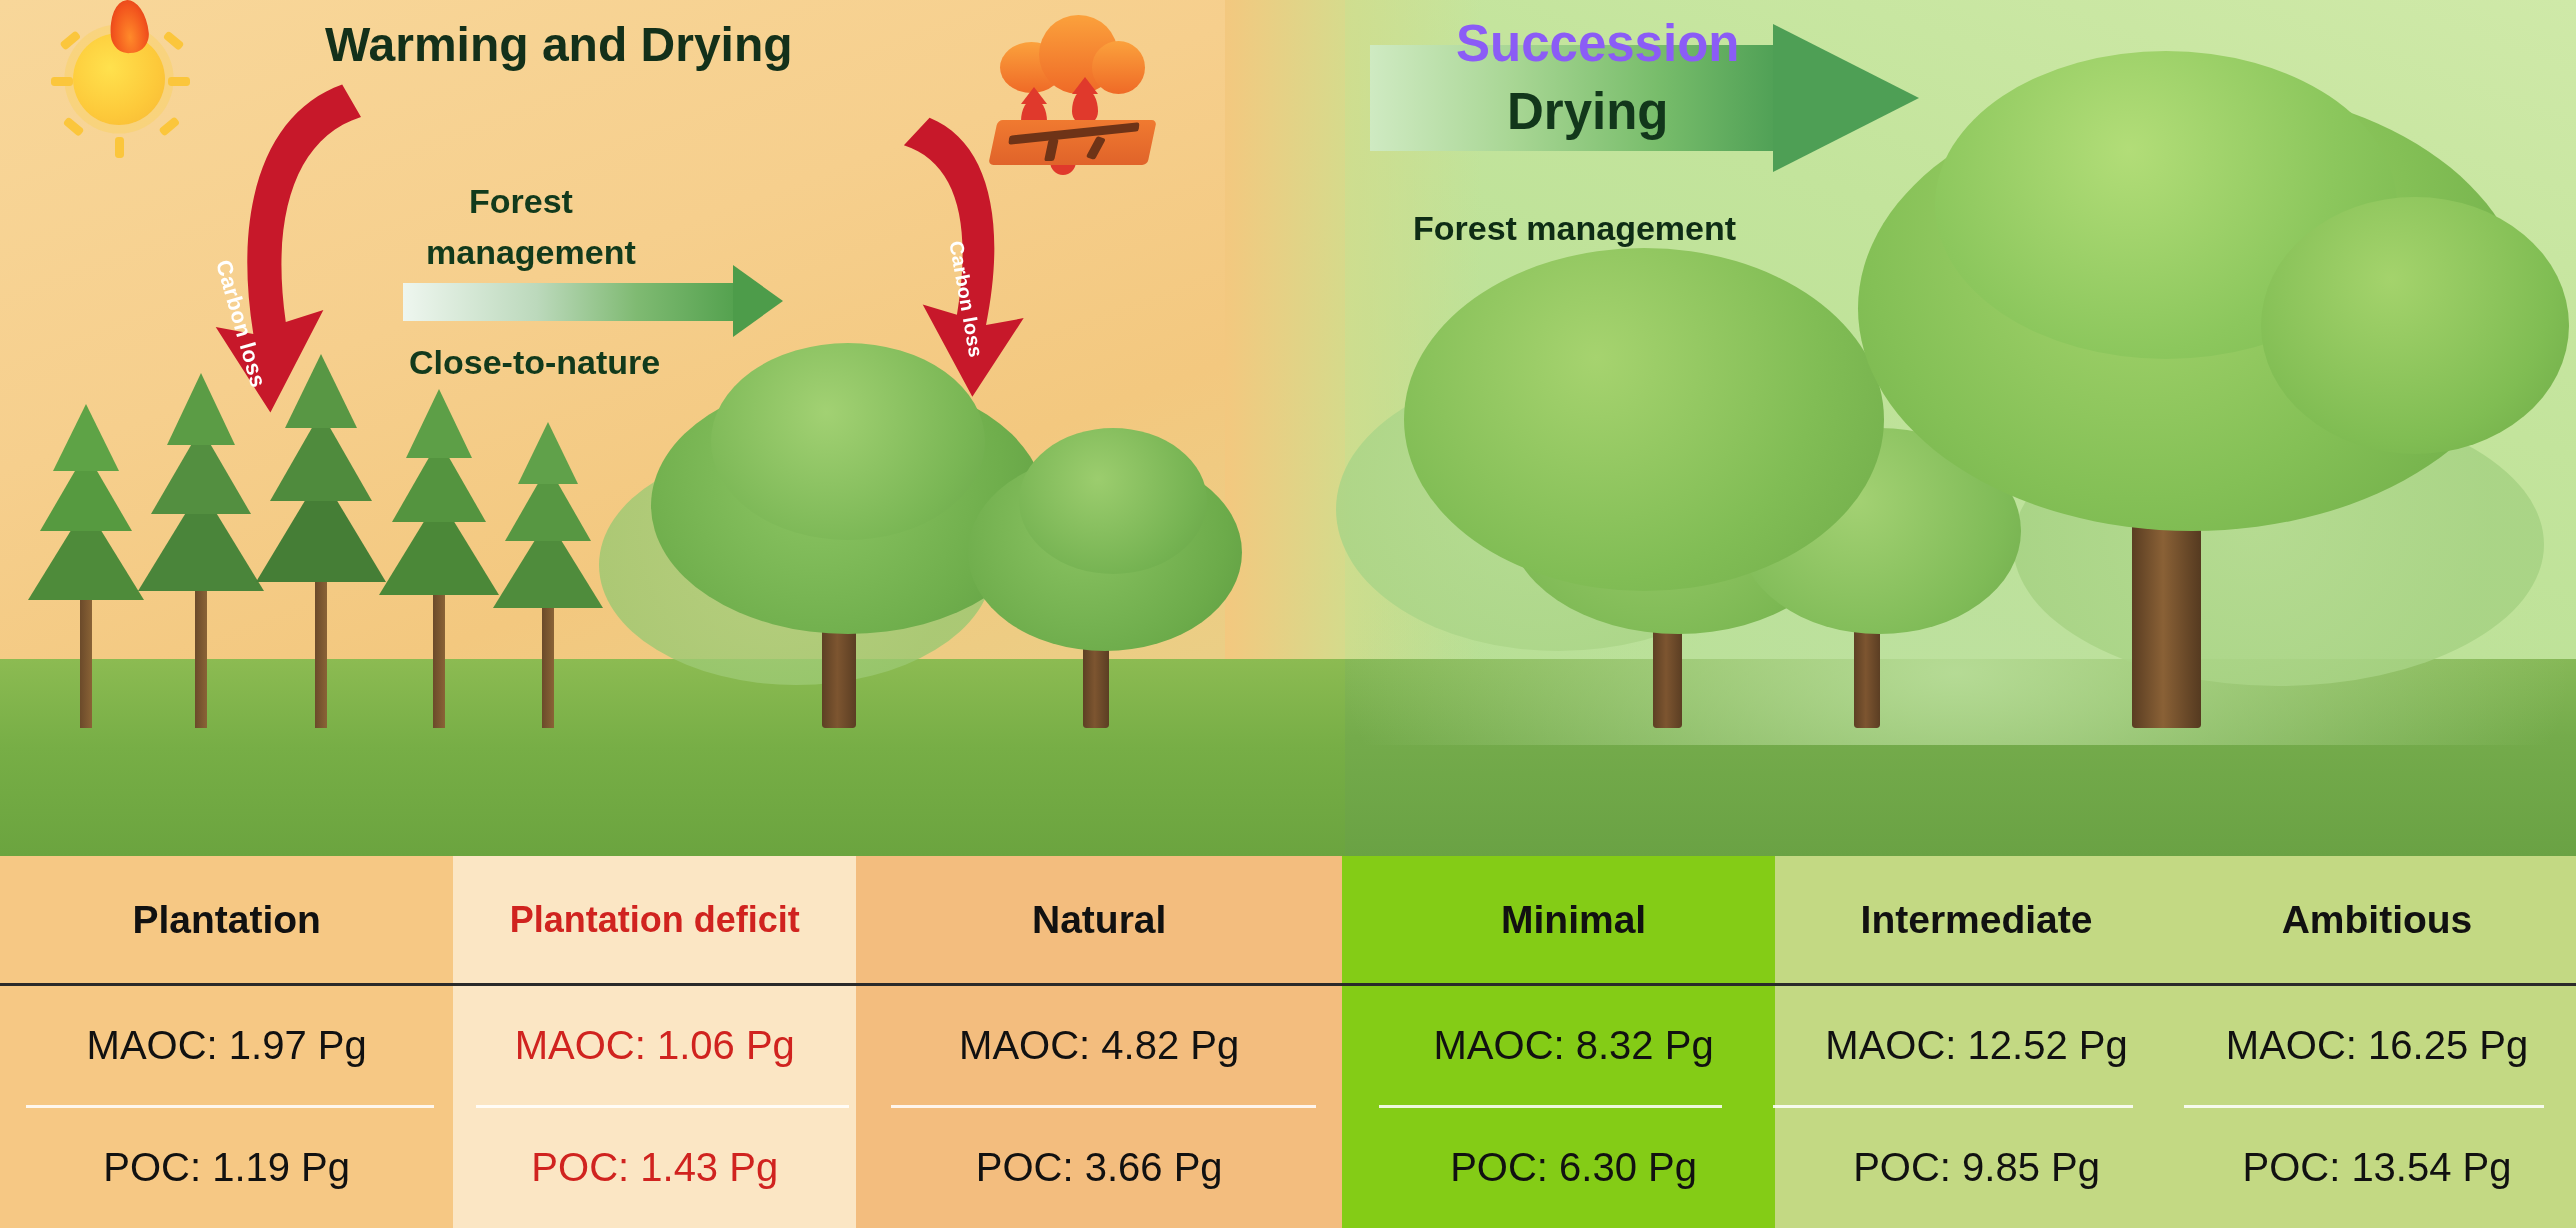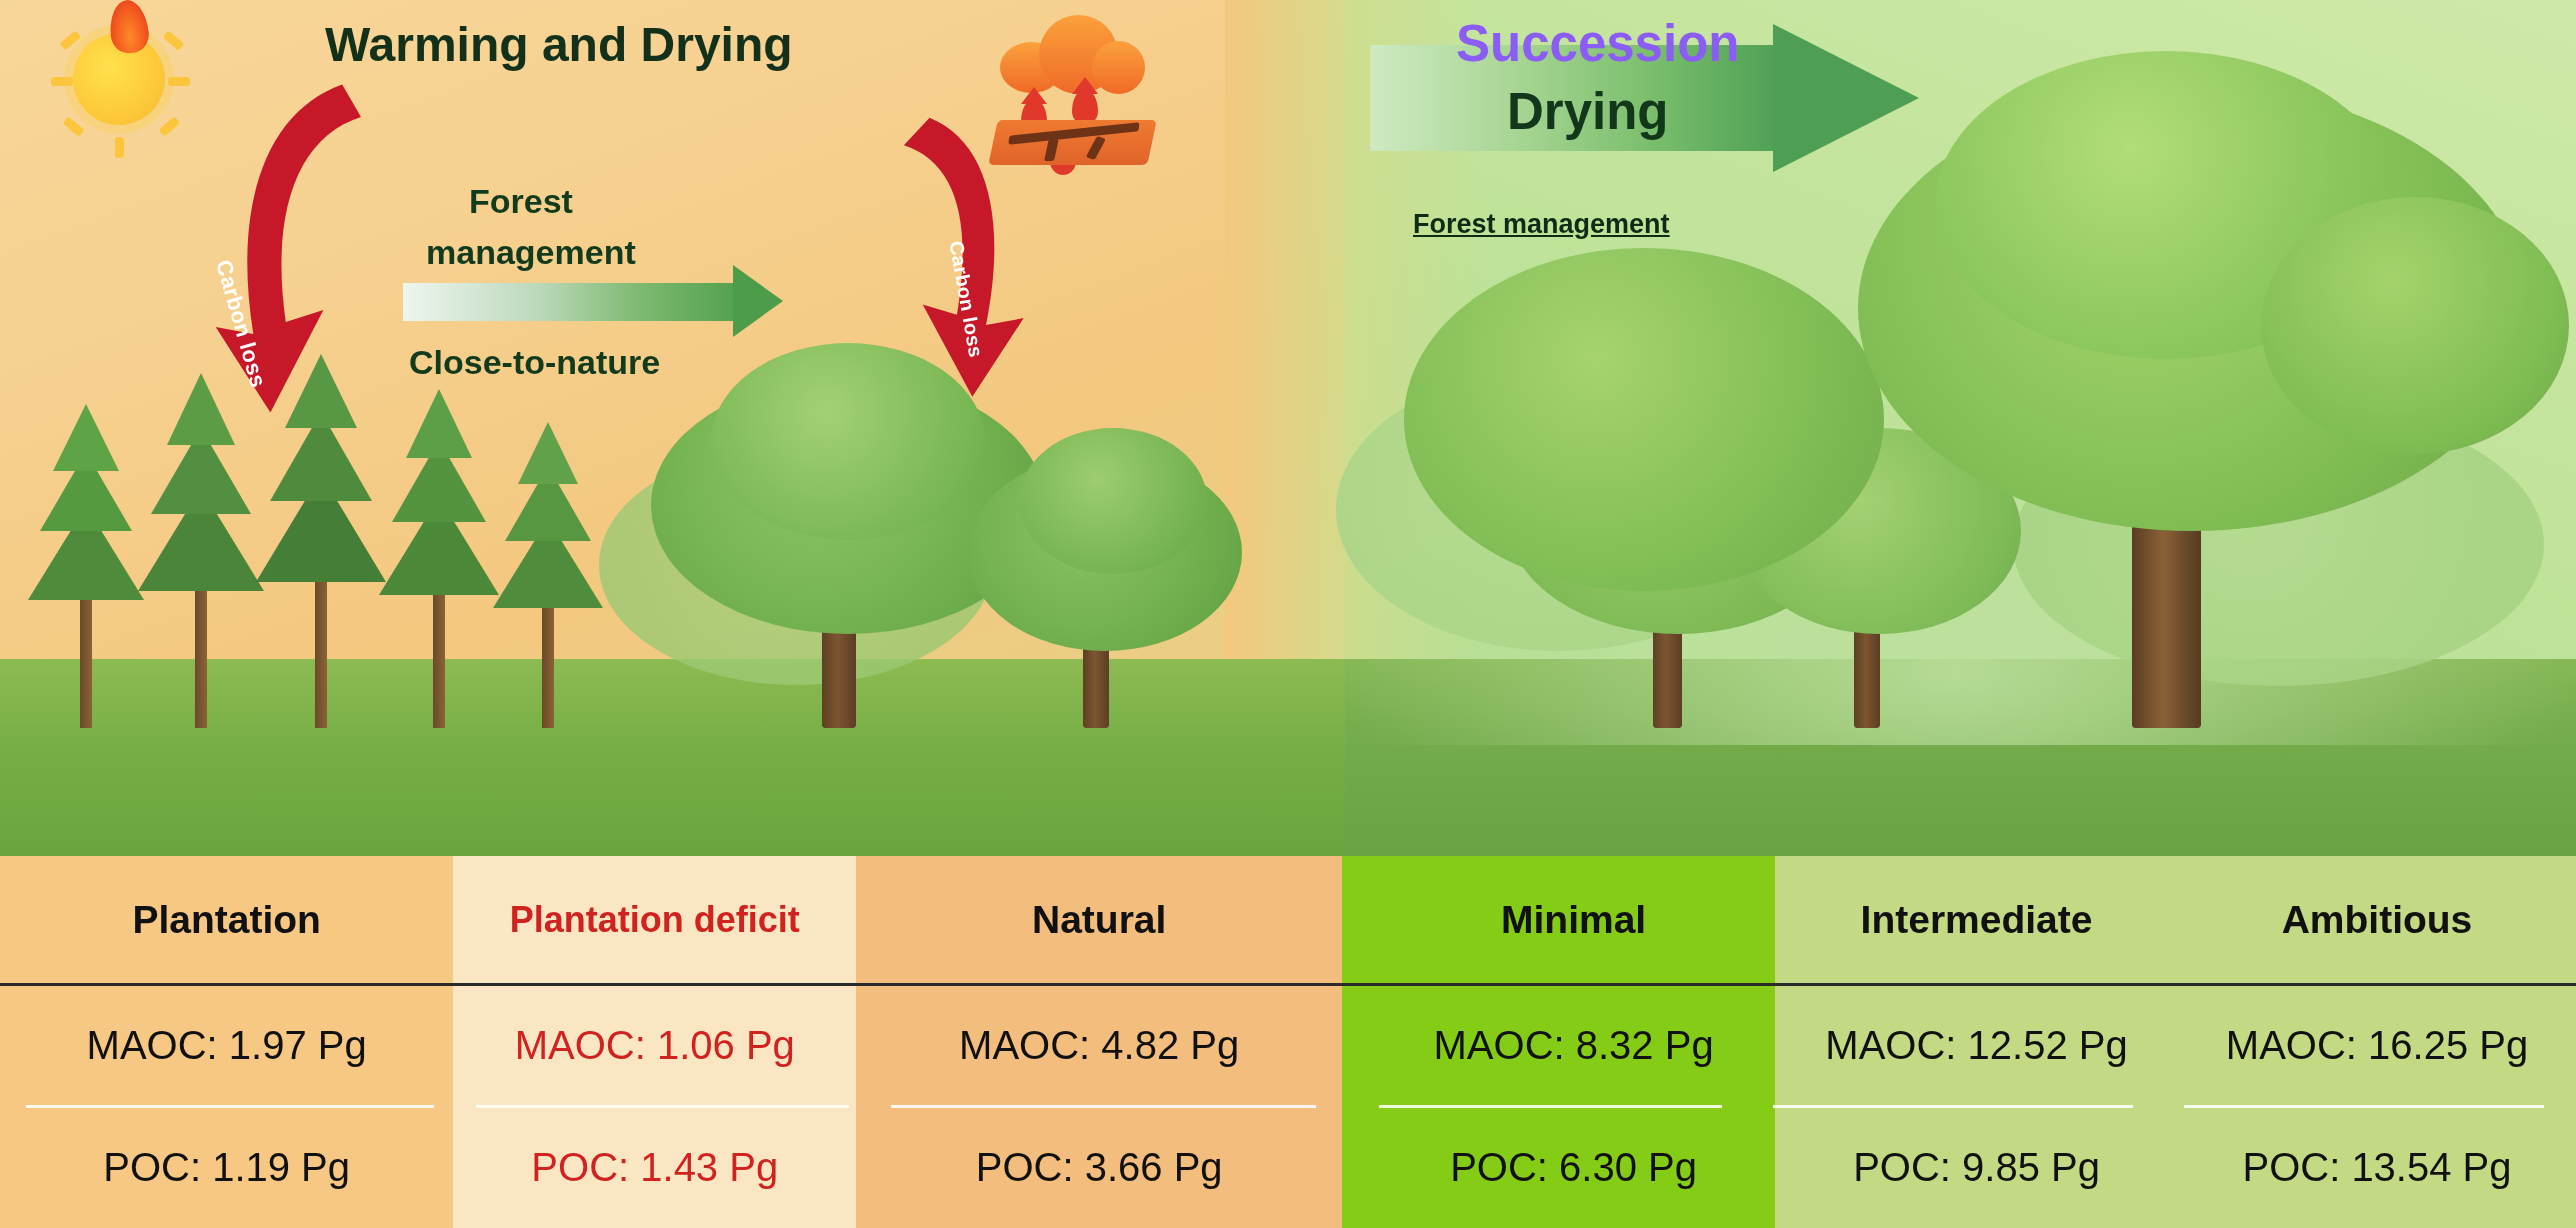--- a/index.html
+++ b/index.html
@@ -68,21 +68,21 @@
   .succ-arrow{position:absolute;left:1370px;top:24px;width:548px;height:147px;}
   .succ-body{position:absolute;left:0;top:20.6px;width:411px;height:106px;
     background:linear-gradient(90deg,#cfeac2 0%,#a8d694 35%,#78bd6b 70%,#4e9f55 100%);}
   .succ-head{position:absolute;left:403px;top:0;width:0;height:0;
     border-top:74px solid transparent;border-bottom:74px solid transparent;border-left:146px solid #4e9f55;}
 
   .ttl{position:absolute;font-weight:bold;color:#12371b;}
   .title-warm{left:325px;top:17px;font-size:48px;color:#13301a;}
   .succ-t1{position:absolute;left:1456px;top:13.7px;font-size:51px;font-weight:bold;color:#8b5cf6;}
   .succ-t2{position:absolute;left:1507px;top:82px;font-size:51px;font-weight:bold;color:#12371b;}
-  .succ-sub{position:absolute;left:1413px;top:209px;font-size:27px;font-weight:bold;color:#0e2c15;text-decoration:underline;}
+  .succ-sub{position:absolute;left:1413px;top:209px;font-size:34px;font-weight:bold;color:#0e2c15;}
   .fm-t1{position:absolute;left:469px;top:182px;font-size:34px;font-weight:bold;color:#123a1c;}
   .fm-t2{position:absolute;left:426px;top:233px;font-size:34px;font-weight:bold;color:#123a1c;}
   .fm-t3{position:absolute;left:409px;top:343px;font-size:34px;font-weight:bold;color:#123a1c;}
 
   
   .table{position:absolute;left:0;top:856px;width:2576px;height:469px;display:flex;}
   .col{position:relative;display:flex;flex-direction:column;}
   .c1{width:459px;background:#f6c884;}
   .c2{width:408px;background:#fbe6c4;}
   .c3{width:492px;background:#f3bd7e;}

